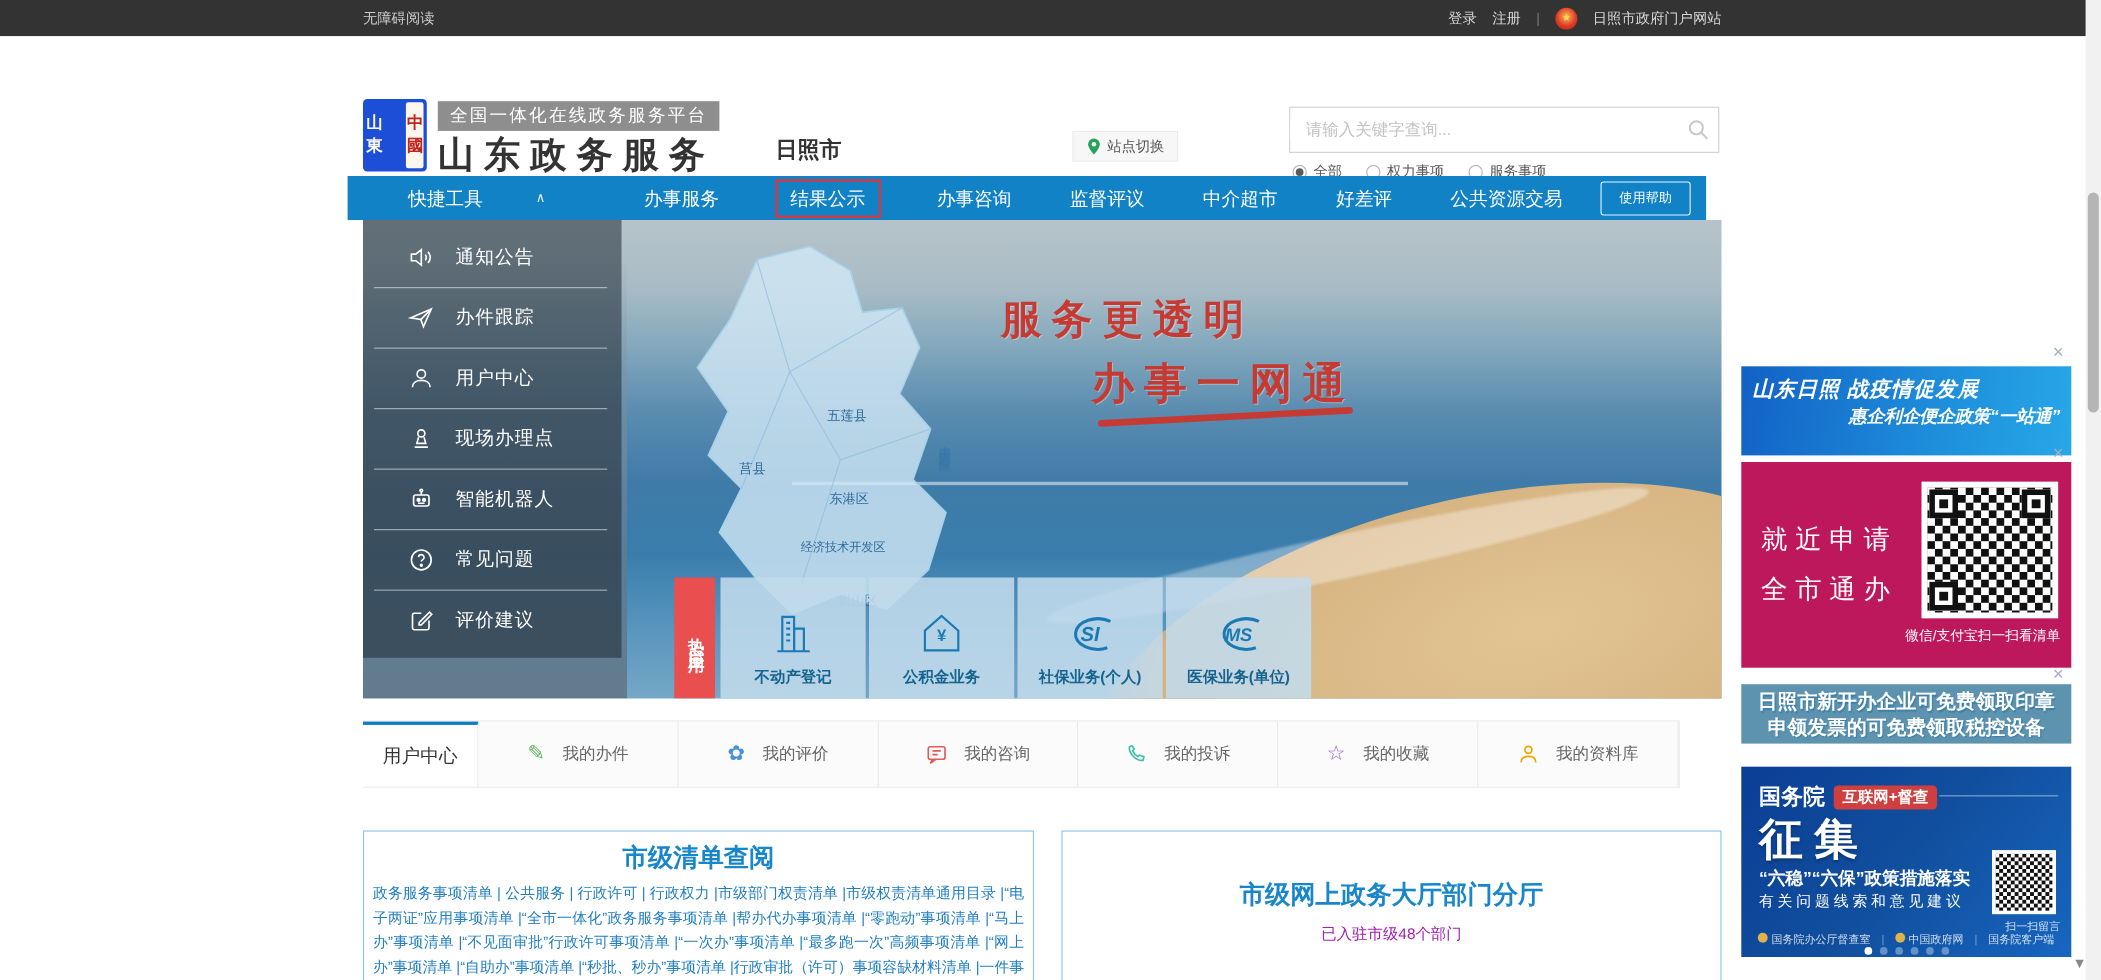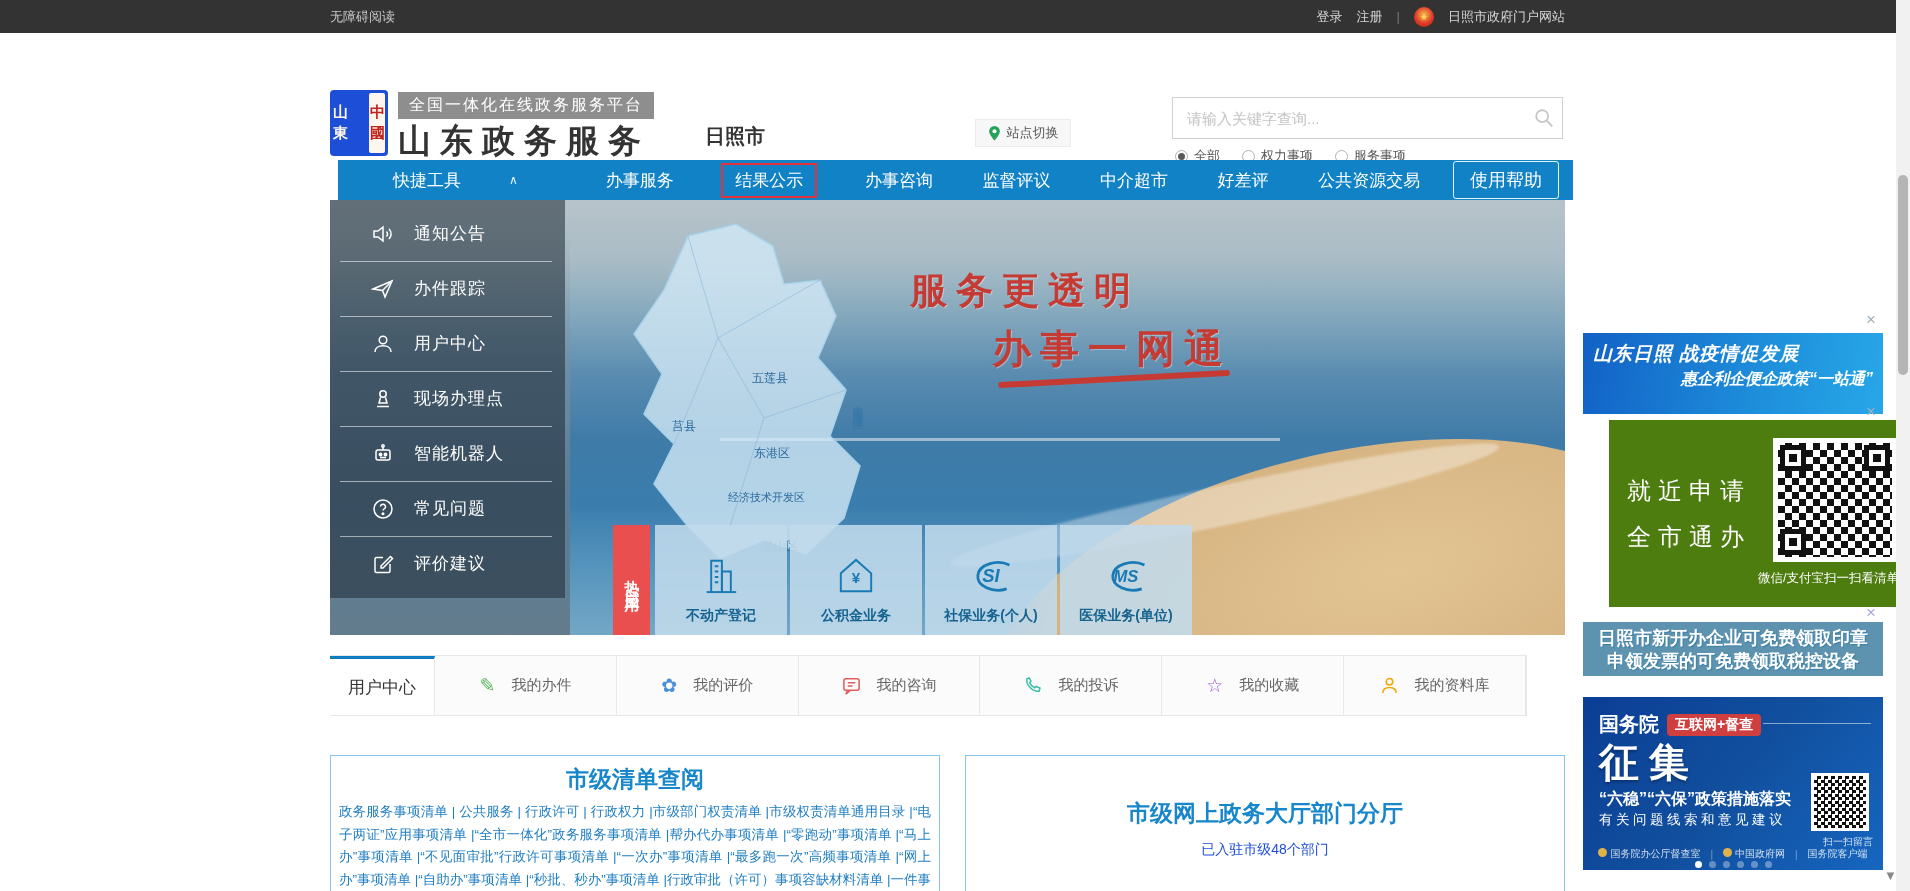--- a/index.html
+++ b/index.html
@@ -39,29 +39,29 @@
     font-family:inherit; }
   .searchbox input::placeholder { color:#c3c3c3; }
   .search-ico { width:36px; display:flex; justify-content:center; cursor:pointer; }
   .filters { position:absolute; left:1175px; top:114px; display:flex; gap:22px; font-size:13px; color:#555; }
   .filters .opt { display:flex; align-items:center; gap:6px; cursor:pointer; }
   .radio { width:13px; height:13px; border:1px solid #b0b0b0; border-radius:50%; position:relative; background:#fff; }
   .radio.checked::after { content:""; position:absolute; left:2px; top:2px; width:7px; height:7px;
     border-radius:50%; background:#5a5a5a; }
 
   
-  .nav { position:absolute; left:338px; top:160px; width:1235px; height:40px; background:#1182c5;
+  .nav { position:absolute; left:316px; top:160px; width:1235px; height:40px; background:#1182c5;
     display:flex; color:#fff; }
   .nav-quick { width:235px; display:flex; align-items:center; justify-content:center; gap:48px;
     font-size:17px; cursor:pointer; }
   .nav-quick .caret { font-size:12px; opacity:.9; }
   .nav-items { flex:1; display:flex; align-items:center; justify-content:space-around; padding:0 8px; }
   .nav-item { font-size:17px; cursor:pointer; white-space:nowrap; padding:4px 2px; }
   .nav-item.annotated { border:2px solid #e53238; padding:4px 12px; }
-  .nav-help { border:1px solid rgba(255,255,255,.9); border-radius:3px; padding:6px 16px; font-size:18px;
+  .nav-help { border:1px solid rgba(255,255,255,.9); border-radius:3px; padding:6px 16px; font-size:12px;
     align-self:center; margin-right:14px; cursor:pointer; white-space:nowrap; }
 
   
   .hero { position:absolute; left:330px; top:200px; width:1235px; height:435px; overflow:hidden;
     background:linear-gradient(180deg,#b7c3ca 0%,#a9bcc6 14%,#85a9bd 26%,#5a8cb0 40%,#3f7ba8 55%,#3a7dad 70%,#5795bd 85%,#74a7c6 100%); }
   .hero .city-left { position:absolute; left:0; top:40px; width:240px; height:395px;
     background:linear-gradient(180deg, rgba(150,160,165,.1) 0%, rgba(130,140,150,.55) 45%, rgba(90,100,110,.65) 100%); }
   .hero .sand { position:absolute; right:-120px; bottom:-150px; width:700px; height:330px; border-radius:50%;
     transform:rotate(-14deg); background:radial-gradient(ellipse at 60% 40%, #e2c493 0%, #d4b17f 60%, rgba(210,176,126,0) 75%); }
   .hero .surf { position:absolute; right:60px; bottom:110px; width:560px; height:40px; border-radius:50%;
@@ -110,31 +110,31 @@
   .tab:last-child { border-right:1px solid #e8e8e8; }
   .tab .gi { font-size:19px; line-height:1; }
 
   
   .panel { position:absolute; top:755px; border:1px solid #85c4ee; background:#fff; }
   .panel-left { left:330px; width:610px; height:175px; padding:8px 8px 0 8px; }
   .panel-left h2 { text-align:center; color:#1886ca; font-size:23px; font-weight:bold; margin-bottom:6px; }
   .links { color:#1f7ec0; font-size:13.5px; line-height:22.5px; text-align:justify; cursor:pointer; }
   .panel-right { left:965px; width:600px; height:175px; }
   .panel-right h2 { text-align:center; color:#1886ca; font-size:23px; font-weight:bold; margin-top:42px; cursor:pointer; }
-  .panel-right .sub { text-align:center; color:#1d4ed8; font-size:14px; margin-top:12px; }
+  .panel-right .sub { text-align:center; color:#a21caf; font-size:14px; margin-top:12px; }
 
   
   .close-x { position:absolute; left:1862px; width:18px; height:18px; color:#9fb0bd; font-size:17px;
     line-height:18px; text-align:center; cursor:pointer; }
   .f-banner { position:absolute; left:1583px; width:300px; cursor:pointer; overflow:hidden; }
   .fb1 { top:333px; height:81px; background:linear-gradient(100deg,#1261c6 0%,#1e8fdb 60%,#27a7e8 100%);
     color:#fff; padding:8px 10px 0 10px; }
   .fb1 .l1 { font-size:19px; font-weight:bold; font-style:italic; letter-spacing:1px; }
   .fb1 .l2 { font-size:16px; font-weight:bold; font-style:italic; text-align:right; margin-top:2px; }
-  .fb2 { top:420px; height:187px; background:#4d7c0f; color:#fff;margin-left:26px; }
+  .fb2 { top:420px; height:187px; background:#be185d; color:#fff; }
   .fb2 .txt { position:absolute; left:18px; top:48px; font-size:24px; letter-spacing:7px; line-height:46px; }
   .qr { position:absolute; background:#fff; background-image:repeating-conic-gradient(#111 0% 25%, #fff 0% 50%); }
   .qr-big { right:12px; top:18px; width:124px; height:124px; background-size:14px 14px; border:5px solid #fff; }
   .finder { position:absolute; width:26px; height:26px; border:5px solid #111; background:#fff; }
   .finder::after { content:""; position:absolute; left:4px; top:4px; width:8px; height:8px; background:#111; }
   .fb2 .cap { position:absolute; right:10px; top:150px; font-size:12.5px; color:#fff; }
   .fb3 { top:622px; height:54px; background:#5e93b0; color:#fff; text-align:center; padding-top:5px; }
   .fb3 div { font-size:18px; font-weight:bold; line-height:23px; text-shadow:1px 1px 1px #3a7fa6; }
   .fb4 { top:697px; height:173px; background:linear-gradient(130deg,#0b3e95 0%,#114f9e 50%,#1666c0 100%); color:#fff; }
   .fb4 .row1 { position:absolute; left:16px; top:14px; display:flex; align-items:center; gap:8px; }

